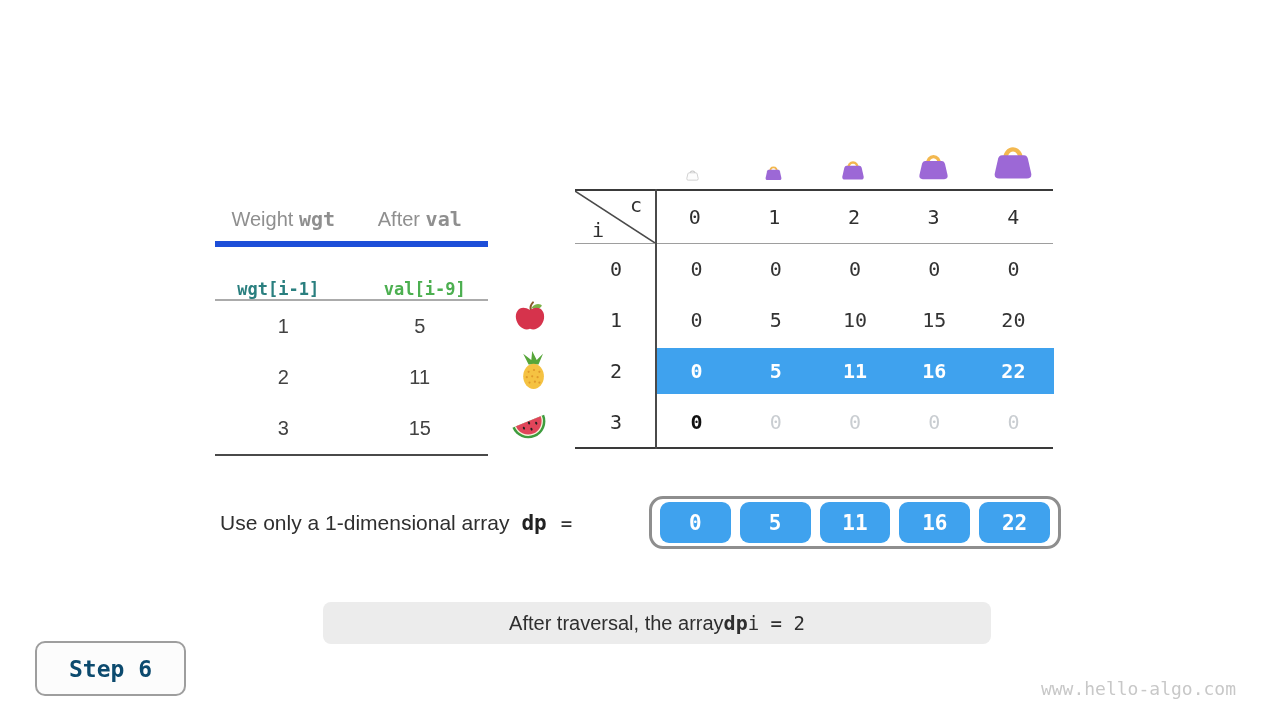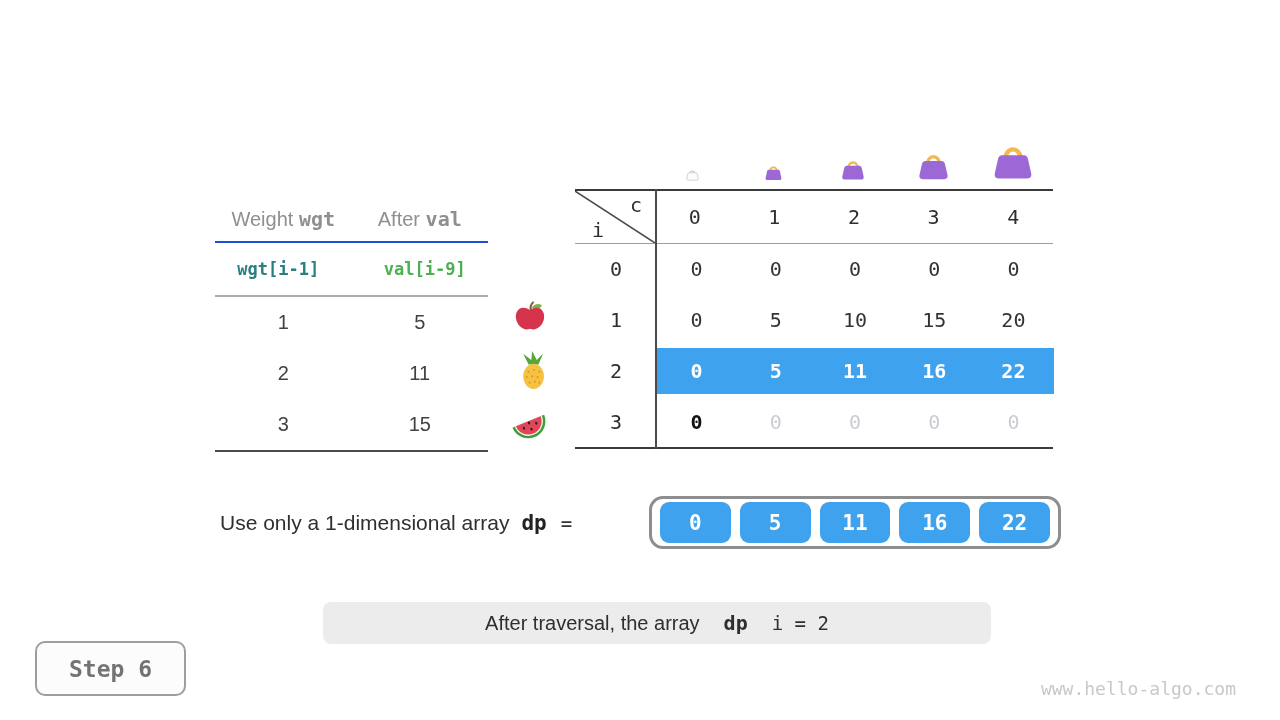--- a/index.html
+++ b/index.html
@@ -3,25 +3,25 @@
 <meta charset="utf-8">
 <style>
   html,body{margin:0;padding:0;background:#fff;}
   #canvas{position:relative;width:1280px;height:720px;background:#ffffff;overflow:hidden;
           font-family:"Liberation Sans",sans-serif;color:#2f2f2f;}
   .mono{font-family:"DejaVu Sans Mono",monospace;}
   .abs{position:absolute;}
 
   
   #items-table{left:215px;top:196px;width:273px;}
-  .lt-header{display:flex;height:45px;align-items:center;border-bottom:2px solid #1d4ed8;
+  .lt-header{display:flex;height:45px;align-items:center;border-bottom:6px solid #1d4ed8;
              color:#8f8f8f;font-size:20px;}
   .lt-header .cell{flex:1;text-align:center;}
   .lt-header b{font-weight:bold;color:#8f8f8f;}
-  .lt-formula{display:flex;height:52px;align-items:center;border-bottom:2px solid #ababab;
+  .lt-formula{display:flex;height:52px;align-items:flex-end;border-bottom:2px solid #ababab;
               font-size:17px;font-weight:bold;gap:20px;}
   .lt-formula .cell{flex:1;text-align:center;}
   .teal{color:#2a7f7f;}
   .green{color:#4caf50;}
   .lt-row{display:flex;height:51px;align-items:center;font-size:20px;color:#424242;}
   .lt-row .cell{flex:1;text-align:center;}
   .lt-bottom{border-bottom:2px solid #4a4a4a;}
 
   
   .fruit{position:absolute;}
@@ -59,28 +59,28 @@
   #dp-array{left:649px;top:496px;width:412px;height:53px;box-sizing:border-box;
             border:3px solid #8e8e8e;border-radius:14px;background:#fff;
             display:flex;align-items:center;padding:0 8px;gap:9px;}
   .arr-cell{flex:1;height:41px;background:#3fa2ee;border-radius:9px;
             display:flex;align-items:center;justify-content:center;
             color:#fff;font-size:21px;font-weight:bold;}
 
   
   #caption{left:323px;top:602px;width:668px;height:42px;background:#ececec;border-radius:8px;
            display:flex;align-items:center;justify-content:center;font-size:20px;color:#2f2f2f;
-           white-space:pre;gap:24px;}
+           white-space:pre;}
   #caption .bold{font-weight:bold;}
   #caption .code{font-size:19px;}
 
   
   #step-badge{left:35px;top:641px;width:147px;height:51px;border:2px solid #9e9e9e;
               border-radius:10px;background:#fcfcfc;display:flex;align-items:center;
-              justify-content:center;font-size:23px;font-weight:bold;color:#737373;}
+              justify-content:center;font-size:23px;font-weight:bold;color:#0c4a6e;}
   #watermark{right:44px;top:678px;font-size:18px;color:#c8c8c8;}
 </style>
 </head>
 <body>
 
 <div id="canvas">
 
   <div id="items-table" class="abs">
     <div class="lt-header">
       <div class="cell"><span>Weight</span> <b class="mono">wgt</b></div>

